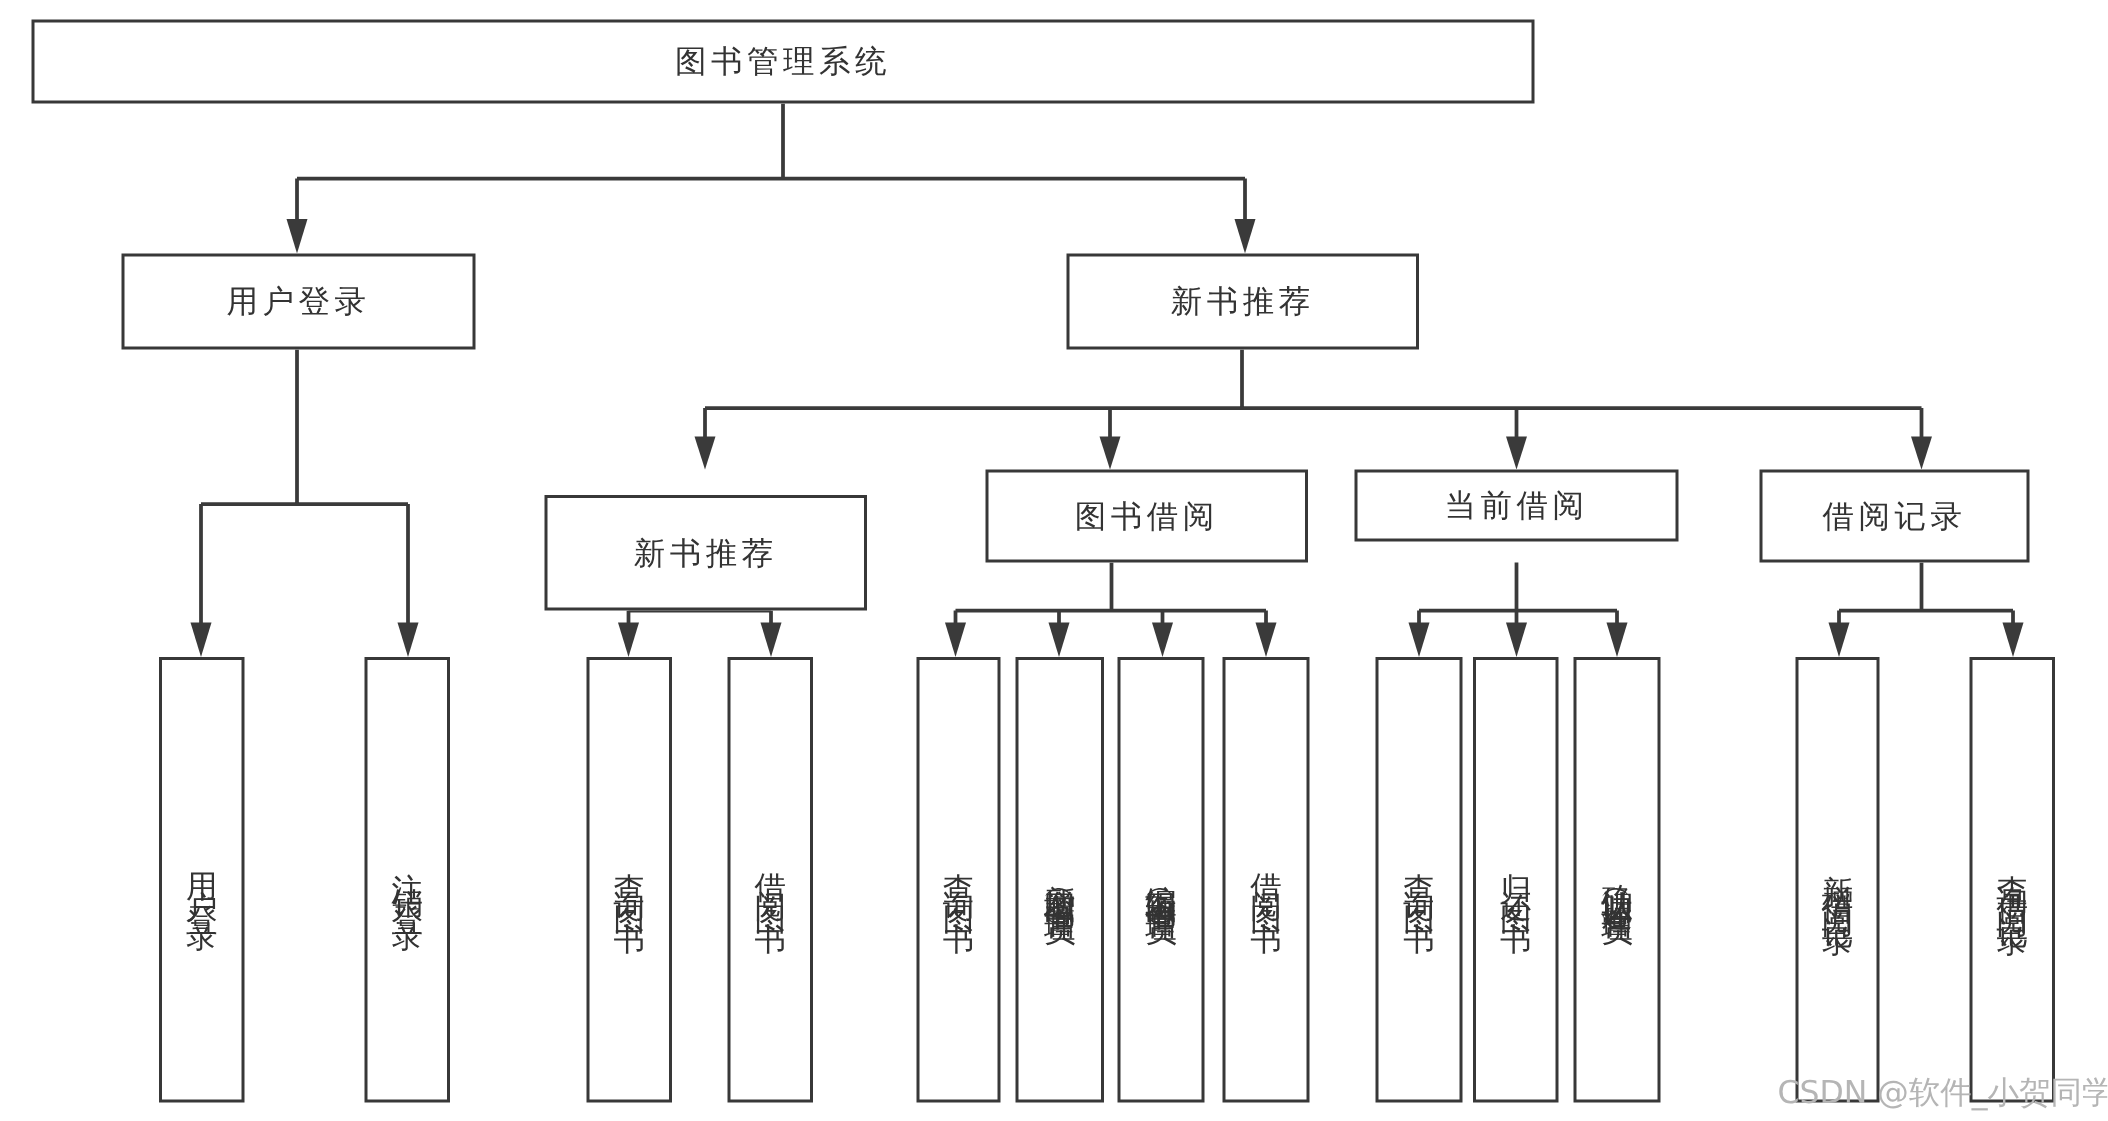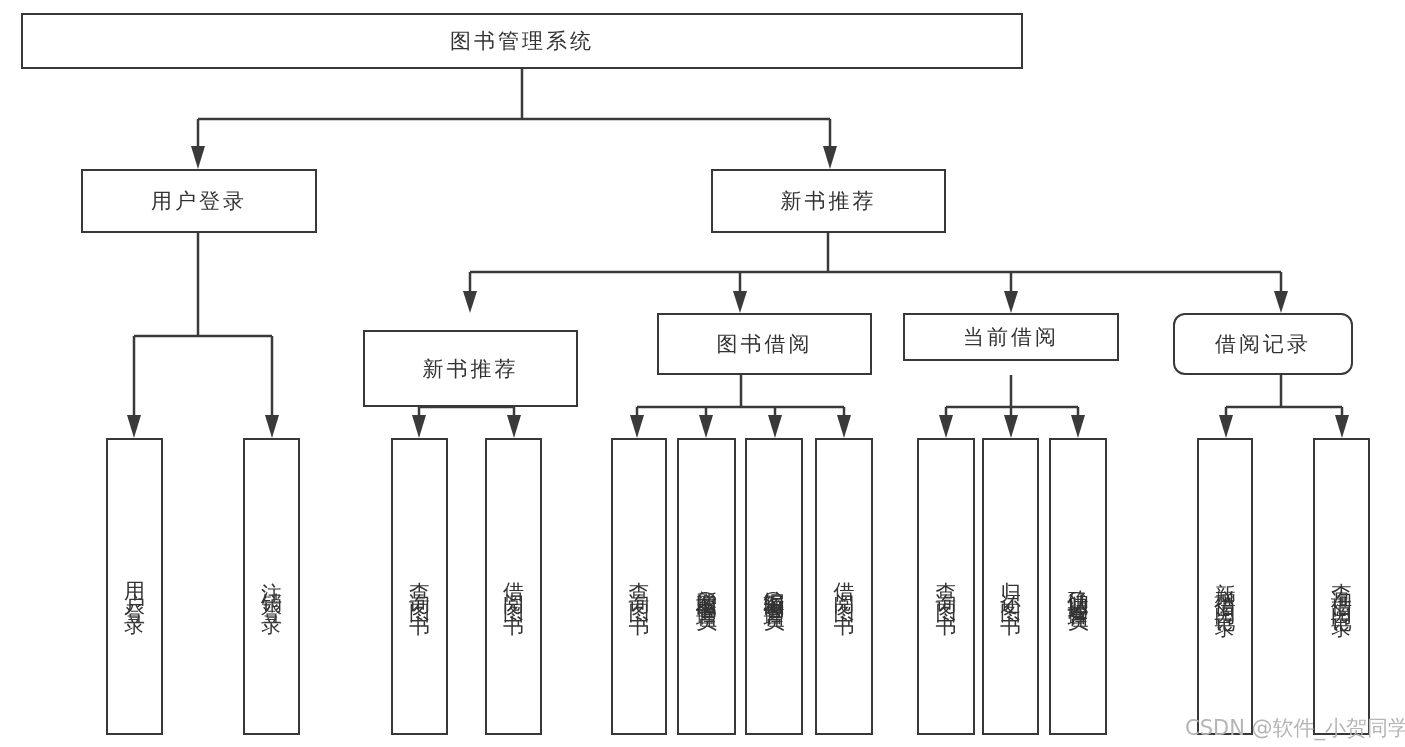--- a/index.html
+++ b/index.html
@@ -102,21 +102,21 @@
   </svg>
 
   <div class="box h" style="left:21px; top:13px; width:1002px; height:56px;">图书管理系统</div>
 
   <div class="box h" style="left:81px; top:169px; width:236px; height:64px;">用户登录</div>
   <div class="box h" style="left:711px; top:169px; width:235px; height:64px;">新书推荐</div>
 
   <div class="box h" style="left:363px; top:330px; width:215px; height:77px;">新书推荐</div>
   <div class="box h" style="left:633px; top:313px; width:215px; height:62px;margin-left:24px;">图书借阅</div>
   <div class="box h" style="left:903px; top:313px; width:216px; height:48px;">当前借阅</div>
-  <div class="box h" style="left:1173px; top:313px; width:180px; height:62px;border-radius:12px;">借阅记录</div>
+  <div class="box h" style="left:1173px; top:313px; width:180px; height:62px;">借阅记录</div>
 
   <div class="box v sp4" style="left:106px; width:57px;">用户登录</div>
   <div class="box v sp4" style="left:243px; width:57px;">注销登录</div>
 
   <div class="box v sp4" style="left:391px; width:57px;">查询图书</div>
   <div class="box v sp4" style="left:485px; width:57px;">借阅图书</div>
 
   <div class="box v sp4" style="left:611px; width:56px;">查询图书</div>
   <div class="box v sp9" style="left:677px; width:59px;">新增图书（管理员）</div>
   <div class="box v sp9" style="left:745px; width:58px;">编辑图书（管理员）</div>

